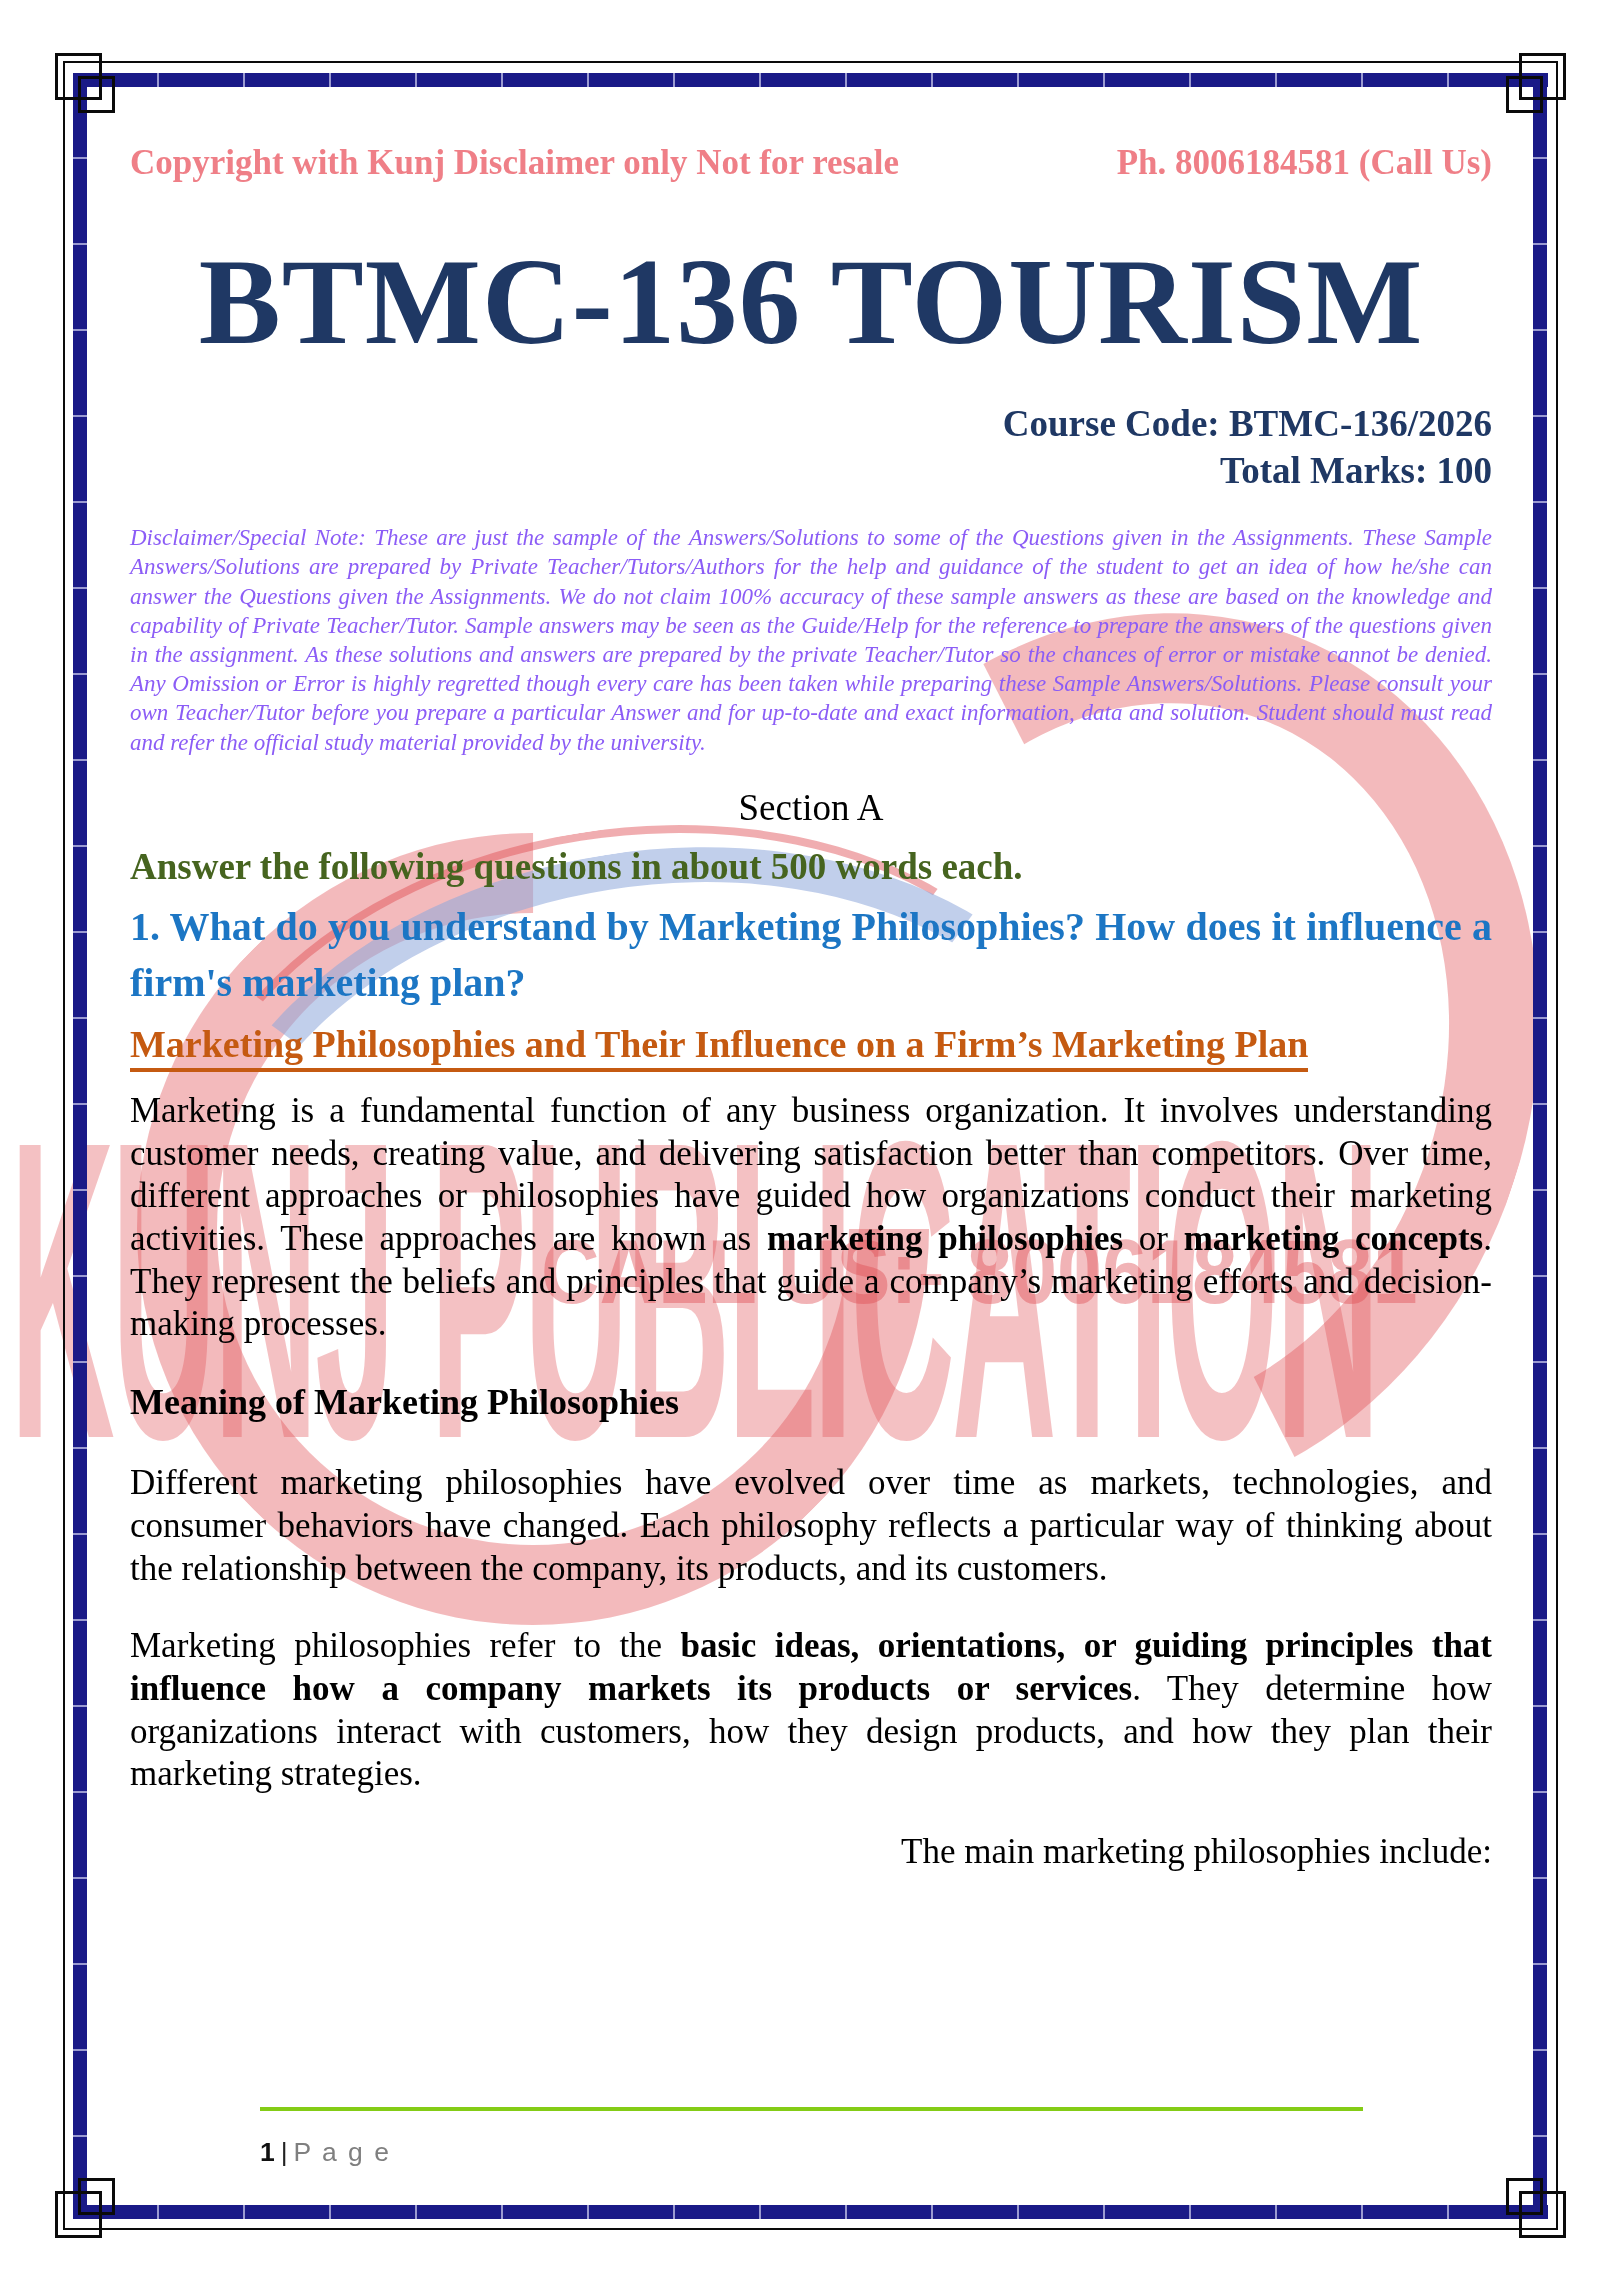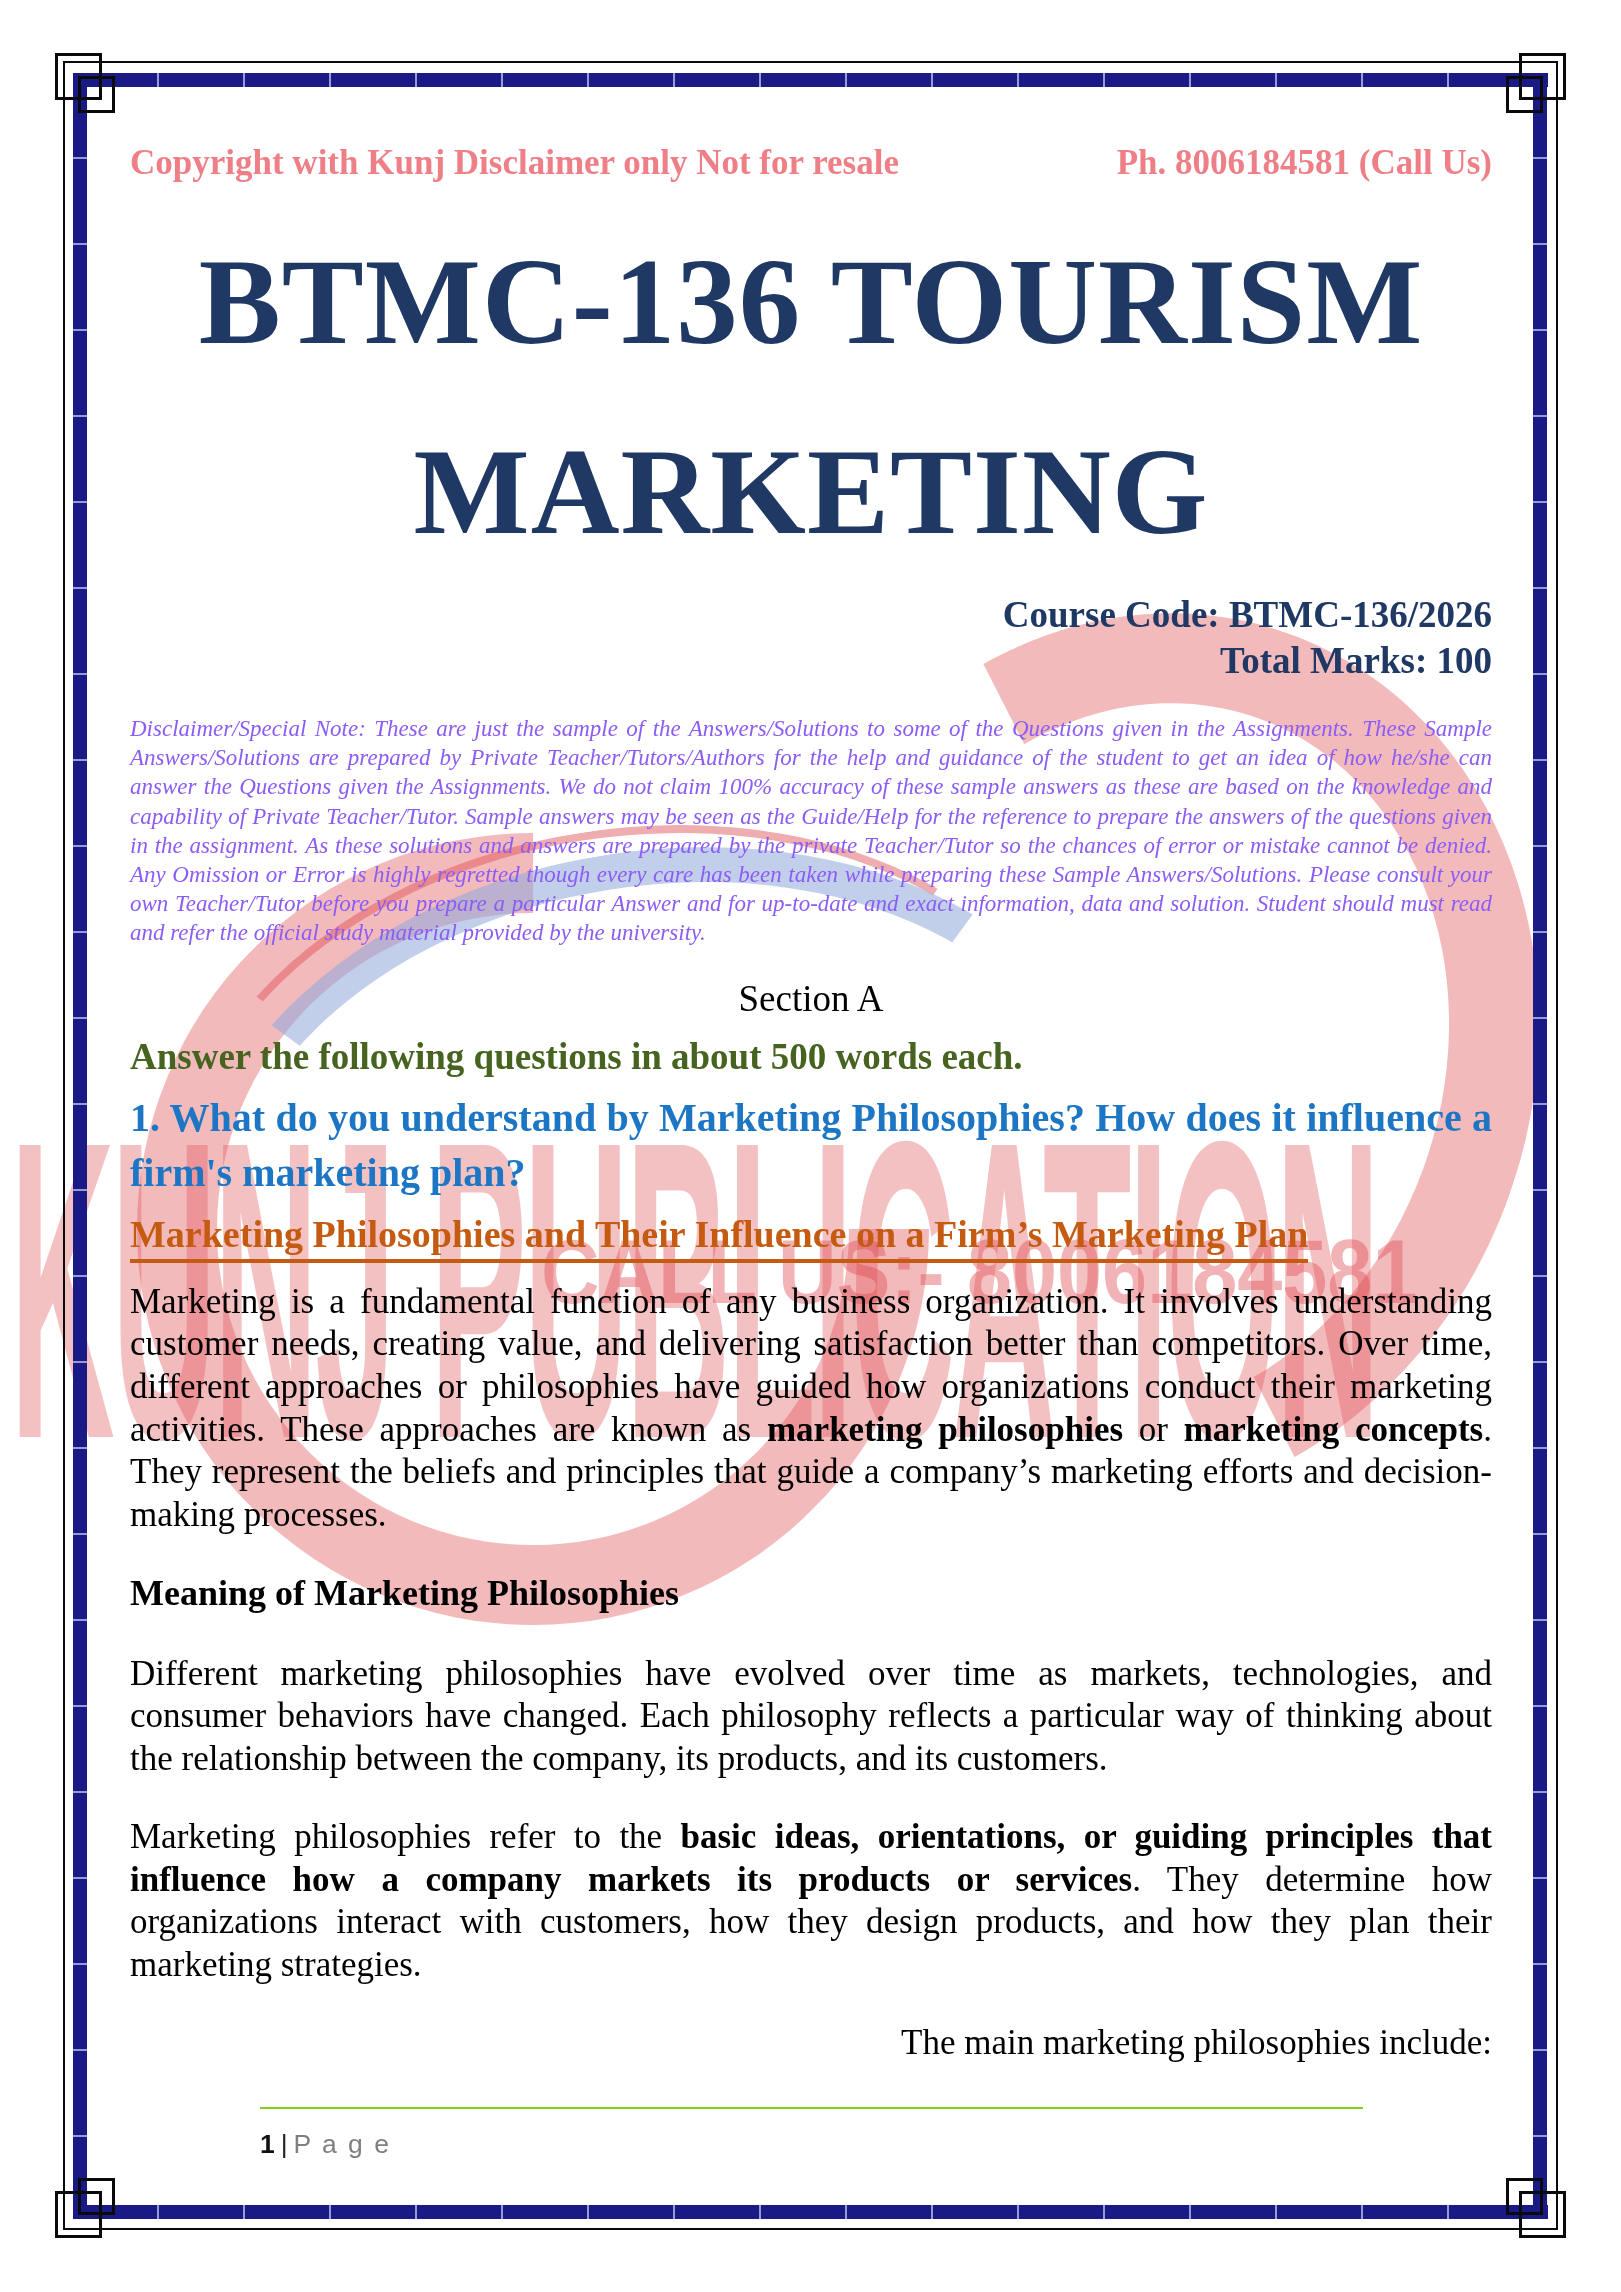--- a/index.html
+++ b/index.html
@@ -130,22 +130,22 @@
   }
   .list-row{
     margin-top:25.5px;padding-left:51px;
     font-size:35px;
   }
   .list-row .num{display:inline-block;margin-right:19.6px;}
   .para3{margin-top:39px;}
   .intro{margin-top:35px;text-align:right;}
   .footer{
     position:absolute;left:130px;right:129px;top:2107px;
-    border-top:2px solid #84cc16;
-    padding-top:20px;
+    border-top:4px solid #84cc16;
+    padding-top:26px;
     font-family:"Liberation Sans", sans-serif;font-size:26.5px;
   }
   .footer .pnum{font-weight:bold;color:#111;}
   .footer .pdiv{color:#222;margin:0 5.9px;}
   .footer .plabel{color:#7f7f7f;letter-spacing:2px;}
 </style>
 </head>
 <body>
 
 <div class="page">
@@ -175,21 +175,20 @@
 
   <div class="content">
 
     <div class="header-line">
       <span>Copyright with Kunj Disclaimer only Not for resale</span>
       <span>Ph. 8006184581 (Call Us)</span>
     </div>
 
     <div class="doc-title">
       <div>BTMC-136 TOURISM</div>
-      <div>MARKETING</div>
     </div>
 
     <div class="course-block">
       <div>Course Code: BTMC-136/2026</div>
       <div>Total Marks: 100</div>
     </div>
 
     <p class="disclaimer">Disclaimer/Special Note: These are just the sample of the Answers/Solutions to some of the Questions given in the Assignments. These Sample Answers/Solutions are prepared by Private Teacher/Tutors/Authors for the help and guidance of the student to get an idea of how he/she can answer the Questions given the Assignments. We do not claim 100% accuracy of these sample answers as these are based on the knowledge and capability of Private Teacher/Tutor. Sample answers may be seen as the Guide/Help for the reference to prepare the answers of the questions given in the assignment. As these solutions and answers are prepared by the private Teacher/Tutor so the chances of error or mistake cannot be denied. Any Omission or Error is highly regretted though every care has been taken while preparing these Sample Answers/Solutions. Please consult your own Teacher/Tutor before you prepare a particular Answer and for up-to-date and exact information, data and solution. Student should must read and refer the official study material provided by the university.</p>
 
     <div class="section-heading">Section A</div>

